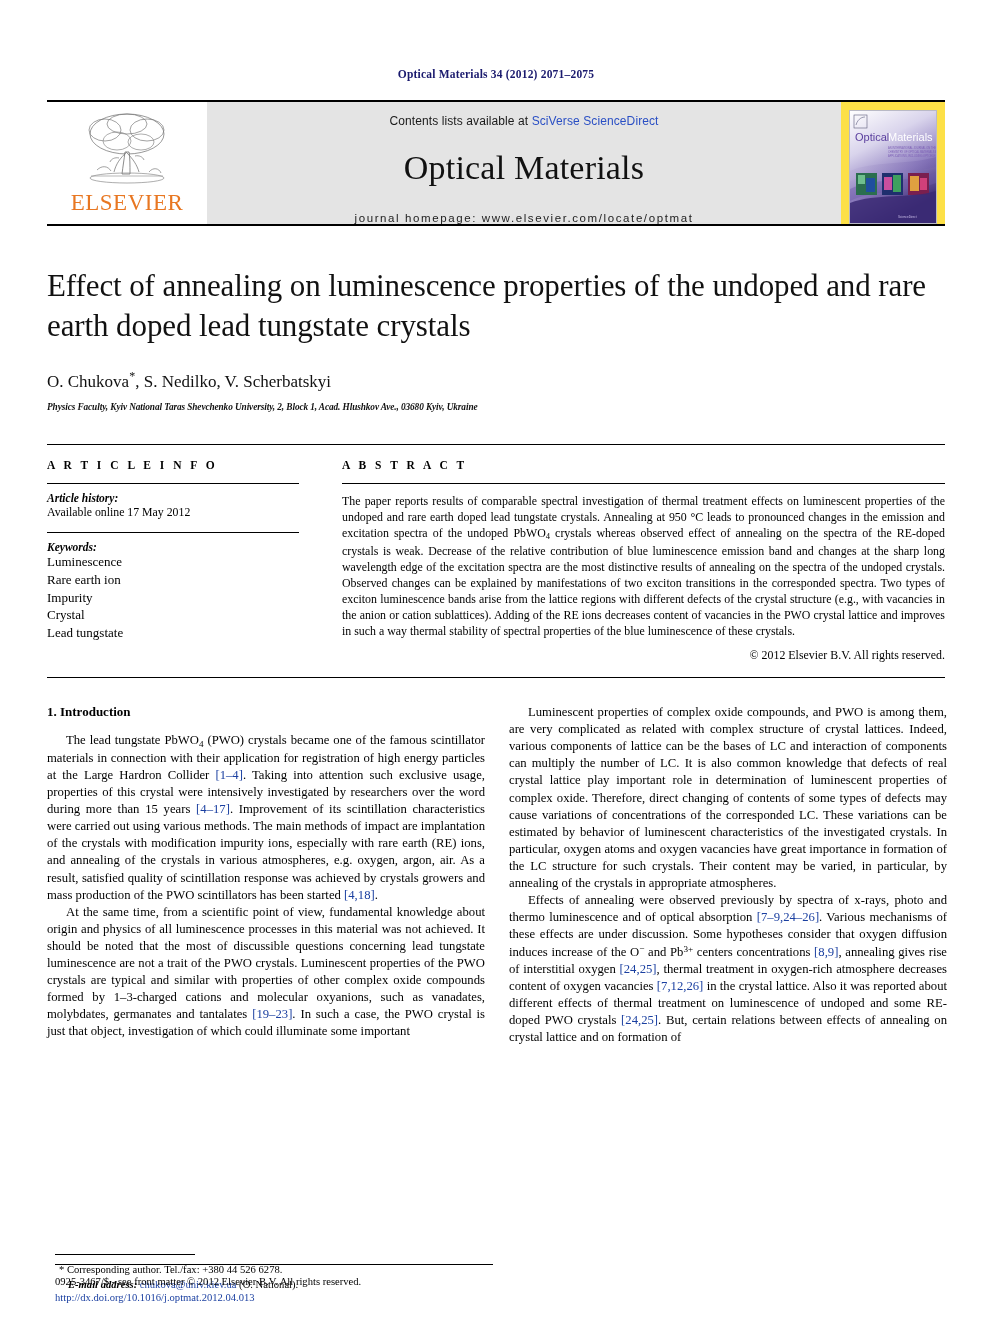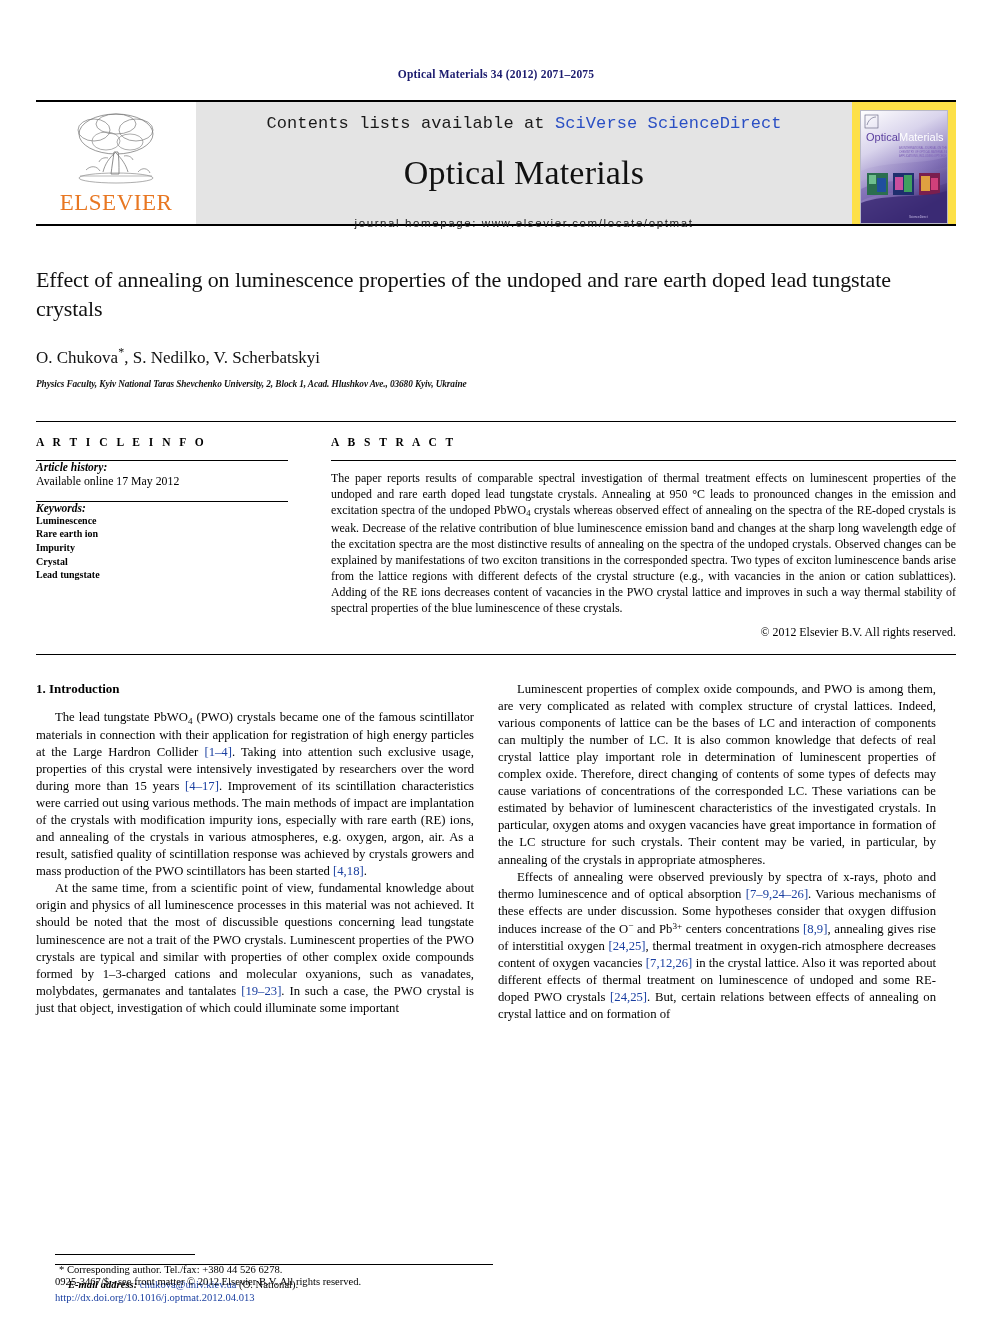--- a/index.html
+++ b/index.html
@@ -13,21 +13,21 @@
     font-family: "Liberation Serif", "DejaVu Serif", serif;
     color: #000000;
     position: relative;
     overflow: hidden;
   }
   .page {
     position: relative;
     width: 992px;
     height: 1323px;
     box-sizing: border-box;
-    padding: 0 36px;
+    padding: 0 47px;
   }
 
   
   .running-head {
     text-align: center;
     font-family: "Liberation Serif", serif;
     font-weight: bold;
     font-size: 11.5px;
     color: #1a1a6e;
     letter-spacing: 0.2px;
@@ -66,22 +66,22 @@
   .masthead-center {
     flex: 1 1 auto;
     background: #e4e4e4;
     display: flex;
     flex-direction: column;
     align-items: center;
     justify-content: flex-start;
     padding-top: 12px;
   }
   .contents-line {
-    font-family: Liberation Mono, monospace;
-    font-size: 17px;
+    font-family: Liberation Sans, sans-serif;
+    font-size: 12px;
     color: #1a1a1a;
     letter-spacing: 0.1px;
     text-align: right;
   }
   .contents-line .sd-link { color: #2a4fc4; }
   .journal-title {
     font-family: "Liberation Serif", serif;
     font-size: 34px;
     color: #111;
     margin-top: 21px;
@@ -109,21 +109,21 @@
     display: block;
   }
   .masthead-rule-bottom {
     border-bottom: 2.2px solid #000;
   }
 
   
   .title-block { margin-top: 40px; }
   .paper-title {
     font-family: "Liberation Serif", serif;
-    font-size: 22px;
+    font-size: 31px;
     line-height: 1.30;
     color: #111;
     font-weight: normal;
     margin: 0;
     letter-spacing: -0.1px;
   }
   .authors {
     font-family: "Liberation Serif", serif;
     font-size: 17px;
     margin-top: 22px;
@@ -165,32 +165,32 @@
     letter-spacing: 3.0px;
     color: #000;
   }
   .hr-thin { border-top: 0.9px solid #000; margin-top: 12px; }
   .hr-thick { border-top: 1.8px solid #000; margin-top: 12px; }
   .info-label {
     font-family: "Liberation Serif", serif;
     font-style: italic;
     font-weight: bold;
     font-size: 11.5px;
+    margin-top: 8px;
   }
   .info-text {
     font-family: "Liberation Serif", serif;
     font-size: 11.8px;
     line-height: 1.36;
   }
   .kw-list { margin: 0; padding: 0; list-style: none; }
   .kw-list li {
     font-family: "Liberation Serif", serif;
-    font-size: 10px;
+    font-size: 13px;
     line-height: 1.36;
-    font-weight: bold;
   }
   .abstract-body {
     font-family: "Liberation Serif", serif;
     font-size: 11.9px;
     line-height: 1.345;
     text-align: justify;
     margin-top: 9px;
     color: #000;
   }
   .copyright-line {

